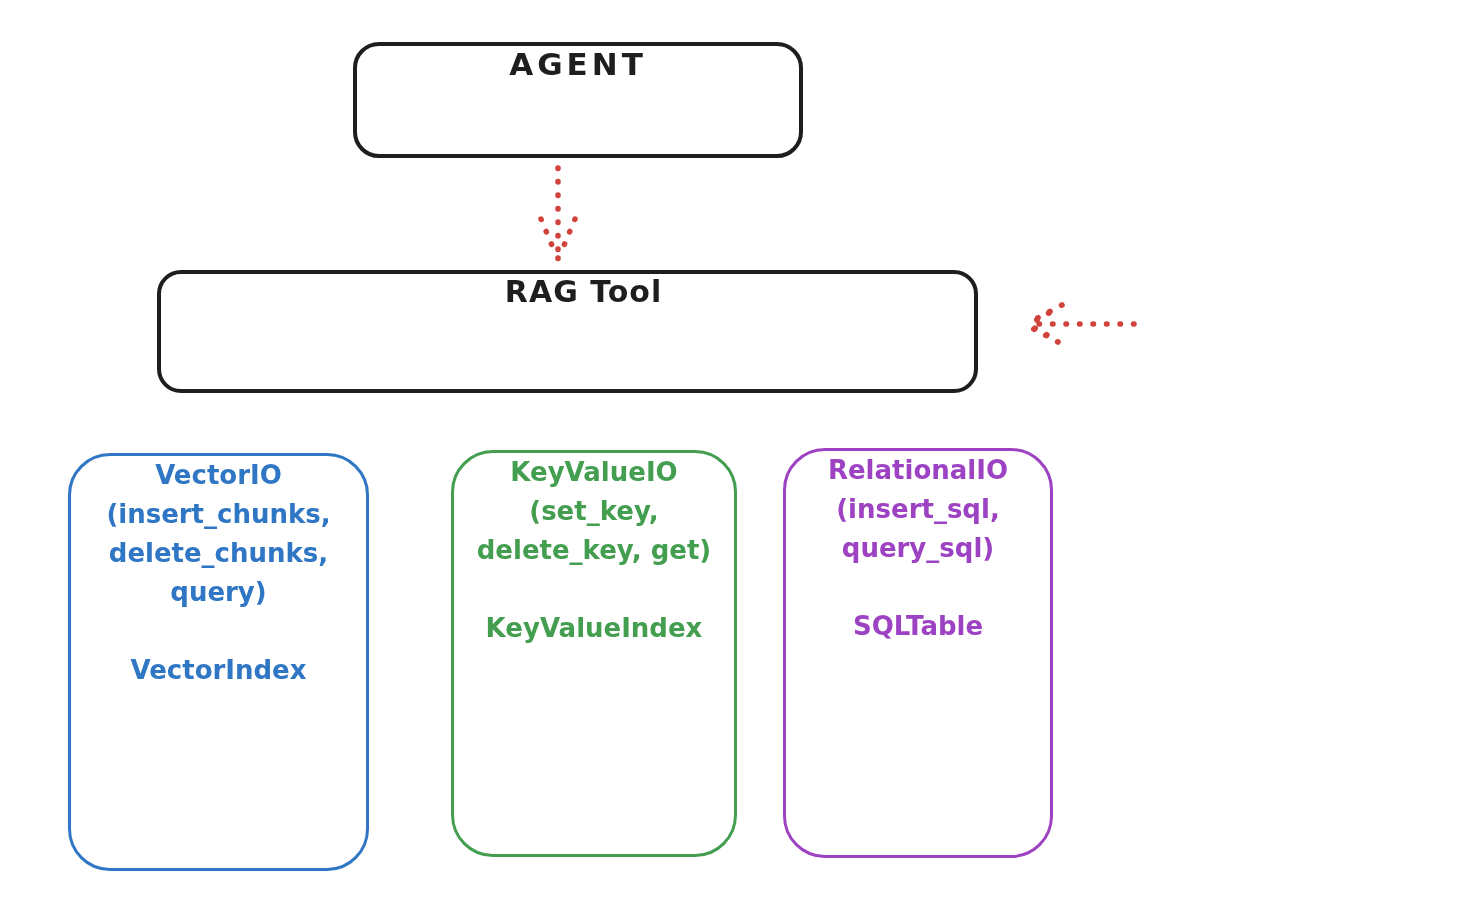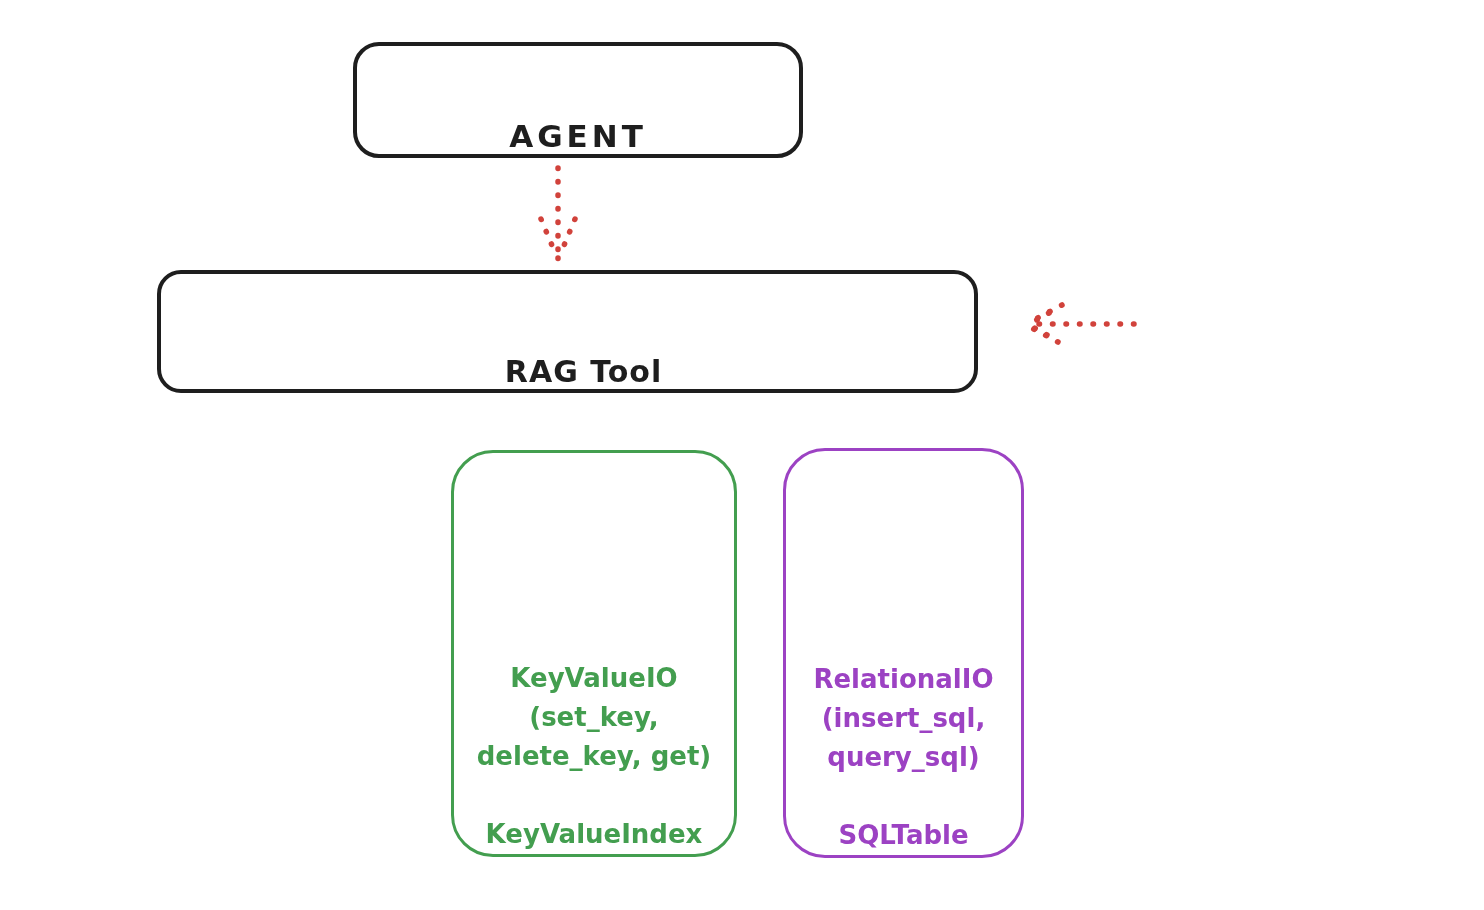--- a/index.html
+++ b/index.html
@@ -18,21 +18,21 @@
   .arrows {
     position: absolute;
     left: 0;
     top: 0;
     pointer-events: none;
   }
   .box {
     position: absolute;
     background: #ffffff;
     display: flex;
-    align-items: flex-end;
+    align-items: flex-start;
     justify-content: center;
     box-sizing: border-box;
   }
   .node-top {
     border: 4px solid #1e1e1e;
     border-radius: 26px;
   }
   .agent-box {
     left: 353px;
     top: 42px;
@@ -84,21 +84,21 @@
     top: 450px;
     width: 286px;
     height: 407px;
     border-color: #439e4f;
     margin-left: 24px;
   }
   .store-green .store-text { color: #439e4f; }
   .store-purple {
     left: 783px;
     top: 448px;
-    width: 241px;
+    width: 270px;
     height: 410px;
     border-color: #9c42c3;
   }
   .store-purple .store-text { color: #9c42c3; }
   .ingest-note {
     position: absolute;
     left: 1138px;
     top: 284px;
     width: 336px;
     white-space: pre-line;
@@ -132,20 +132,28 @@
 
   <div class="box node-top agent-box">
     <span class="label">AGENT</span>
   </div>
 
   <div class="box node-top ragtool-box">
     <span class="label">RAG Tool</span>
   </div>
 
 
+  <div class="box store store-blue">
+    <div class="store-text">VectorIO
+(insert_chunks,
+delete_chunks,
+query)
+
+VectorIndex</div>
+  </div>
 
   <div class="box store store-green">
     <div class="store-text">KeyValueIO
 (set_key,
 delete_key, get)
 
 KeyValueIndex</div>
   </div>
 
   <div class="box store store-purple">

